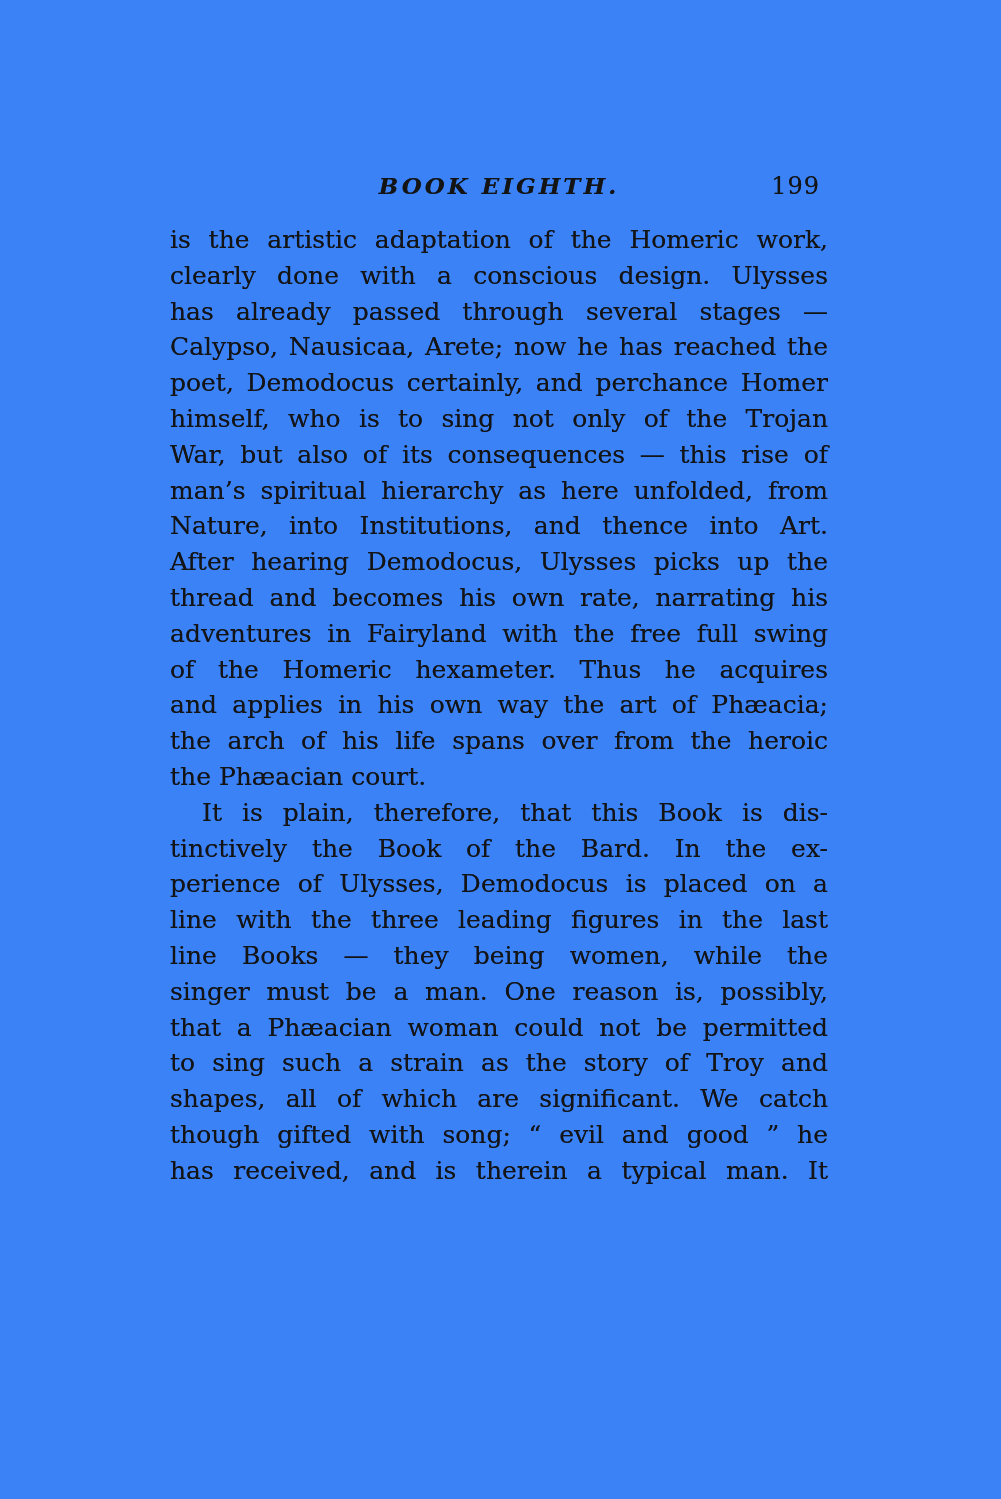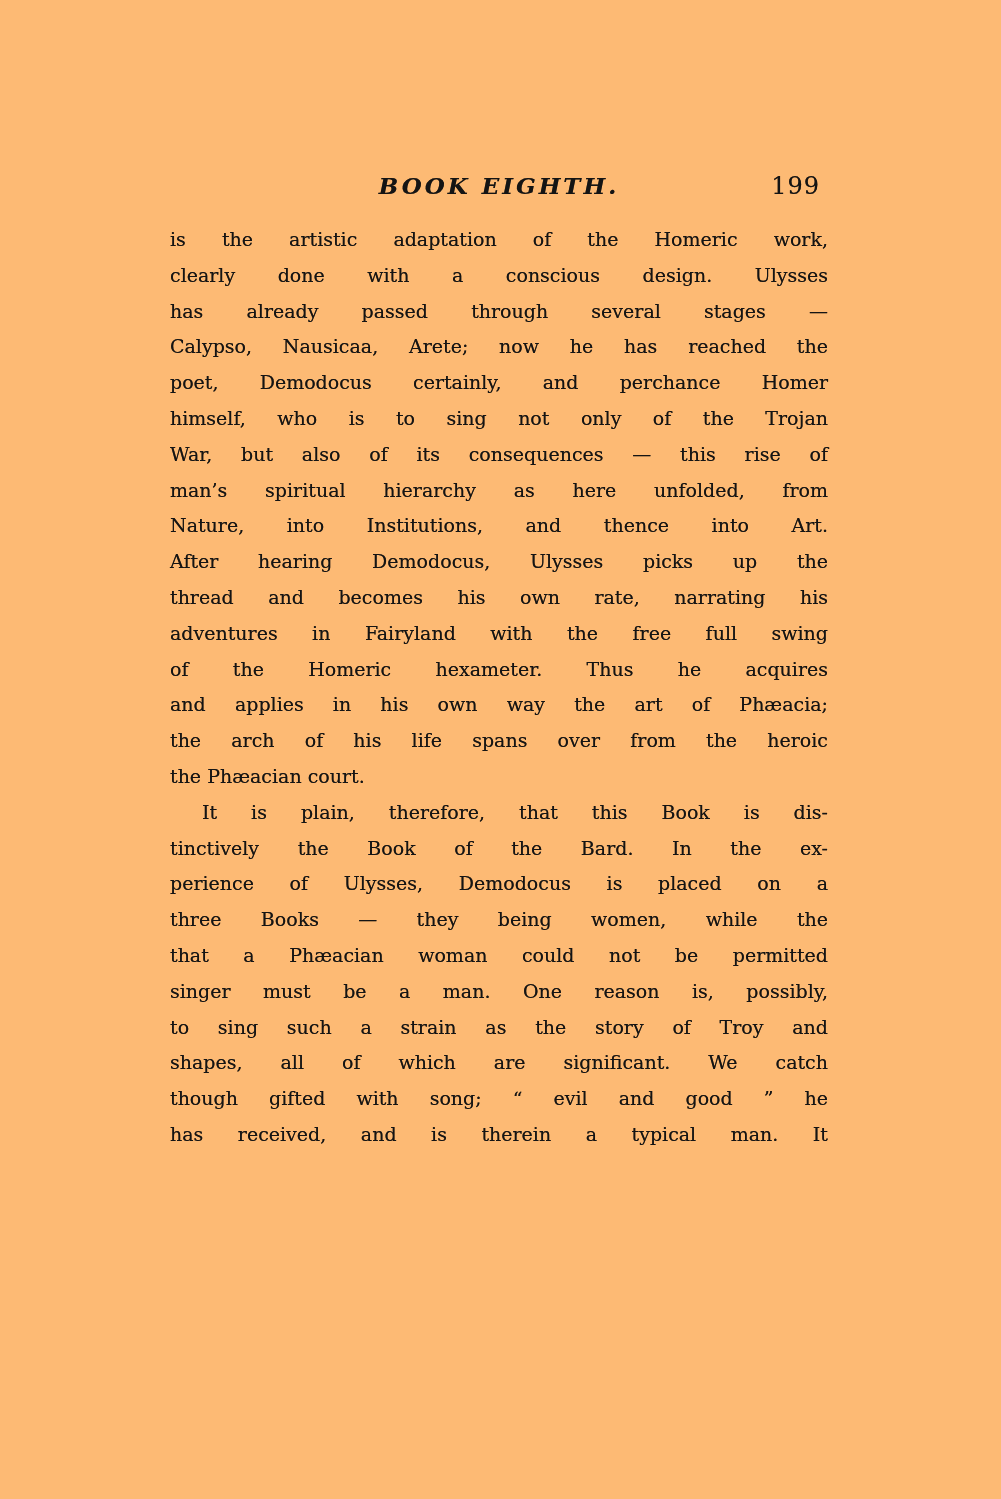--- a/index.html
+++ b/index.html
@@ -4,21 +4,21 @@
 <style>
   html, body {
     margin: 0;
     padding: 0;
     background: #e8e8e6;
   }
   .scan-page {
     position: relative;
     width: 1001px;
     height: 1499px;
-    background: #fdba74;
+    background: #3b82f6;
     font-family: "DejaVu Serif", serif;
     color: #141414;
     overflow: hidden;
   }
   .page-header {
     position: absolute;
     top: 170px;
     left: 170px;
     width: 658px;
     height: 36px;
@@ -45,21 +45,21 @@
   }
   .page-body {
     position: absolute;
     top: 222px;
     left: 170px;
     width: 658px;
   }
   .line {
     height: 35.8px;
     line-height: 35.8px;
-    font-size: 19px;
+    font-size: 25px;
     text-align: justify;
     text-align-last: justify;
     white-space: normal;
     text-shadow: 0 0 0.6px rgba(0,0,0,0.6);
   }
   .line.no-justify {
     text-align: center;
     text-align-last: left;
   }
   .line.indent {
@@ -87,21 +87,22 @@
       <div class="line">After hearing Demodocus, Ulysses picks up the</div>
       <div class="line">thread and becomes his own rate, narrating his</div>
       <div class="line">adventures in Fairyland with the free full swing</div>
       <div class="line">of the Homeric hexameter.  Thus he acquires</div>
       <div class="line">and applies in his own way the art of Phæacia;</div>
       <div class="line">the arch of his life spans over from the heroic</div>
       <div class="line no-justify">the Phæacian court.</div>
       <div class="line indent">It is plain, therefore, that this Book is dis-</div>
       <div class="line">tinctively the Book of the Bard.  In the ex-</div>
       <div class="line">perience of Ulysses, Demodocus is placed on a</div>
-      <div class="line">three Books — they being women, while the</div>
+      <div class="line">line with the three leading figures in the last</div>
+      <div class="line">line Books — they being women, while the</div>
+      <div class="line">singer must be a man.  One reason is, possibly,</div>
       <div class="line">that a Phæacian woman could not be permitted</div>
-      <div class="line">singer must be a man.  One reason is, possibly,</div>
       <div class="line">to sing such a strain as the story of Troy and</div>
       <div class="line">shapes, all of which are significant.  We catch</div>
       <div class="line">though gifted with song; “ evil and good ” he</div>
       <div class="line">has received, and is therein a typical man.  It</div>
     </div>
 </div>
 
 </body></html>

